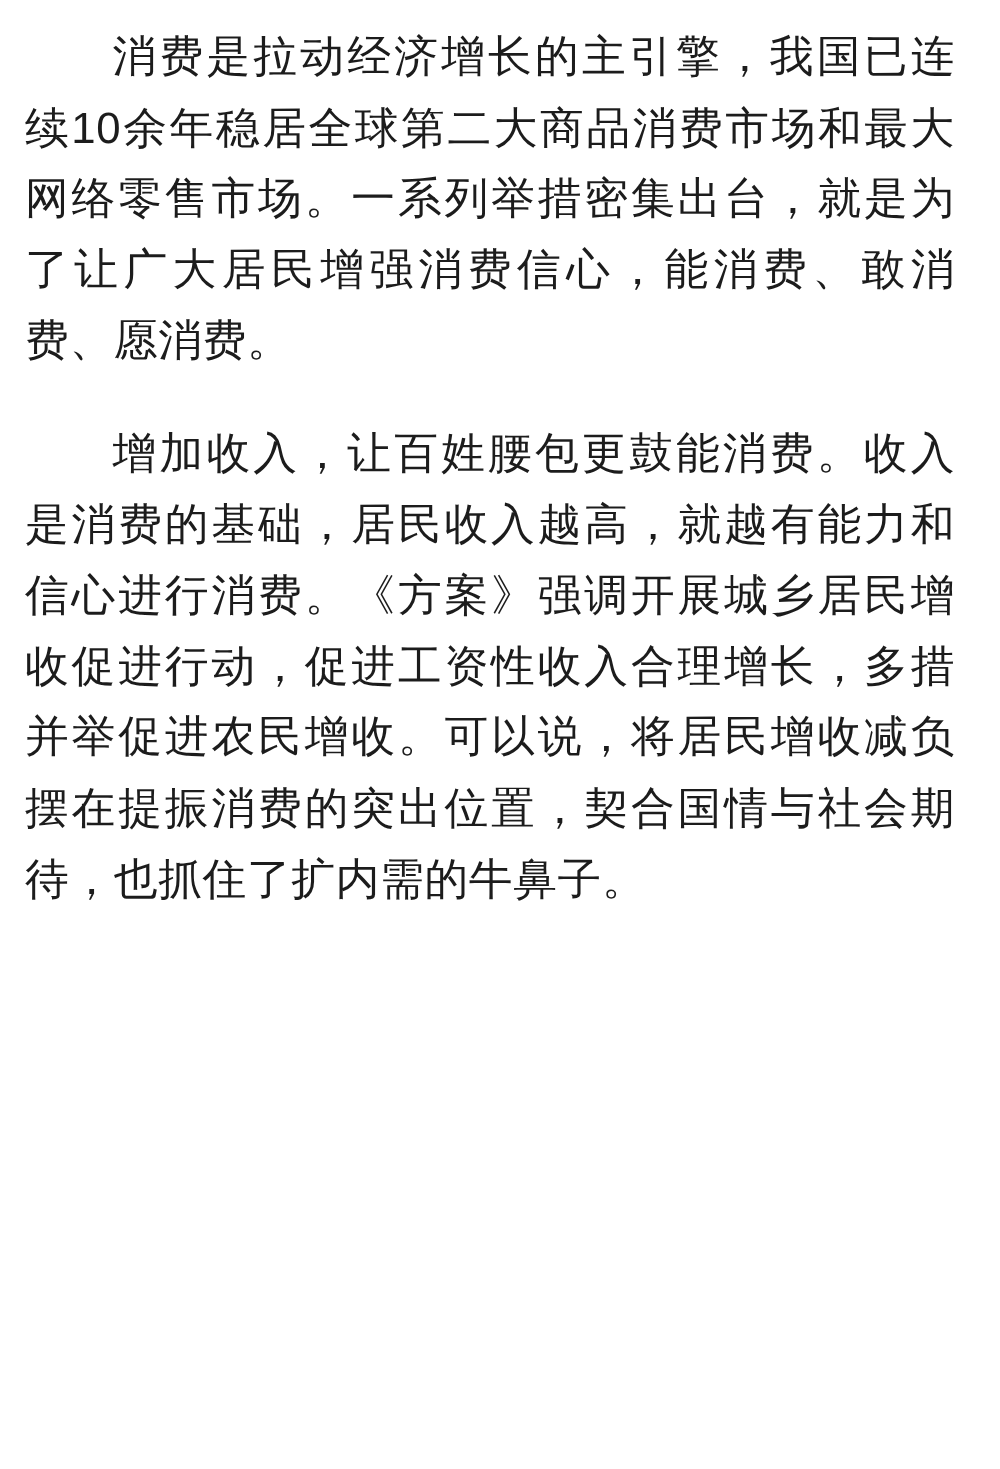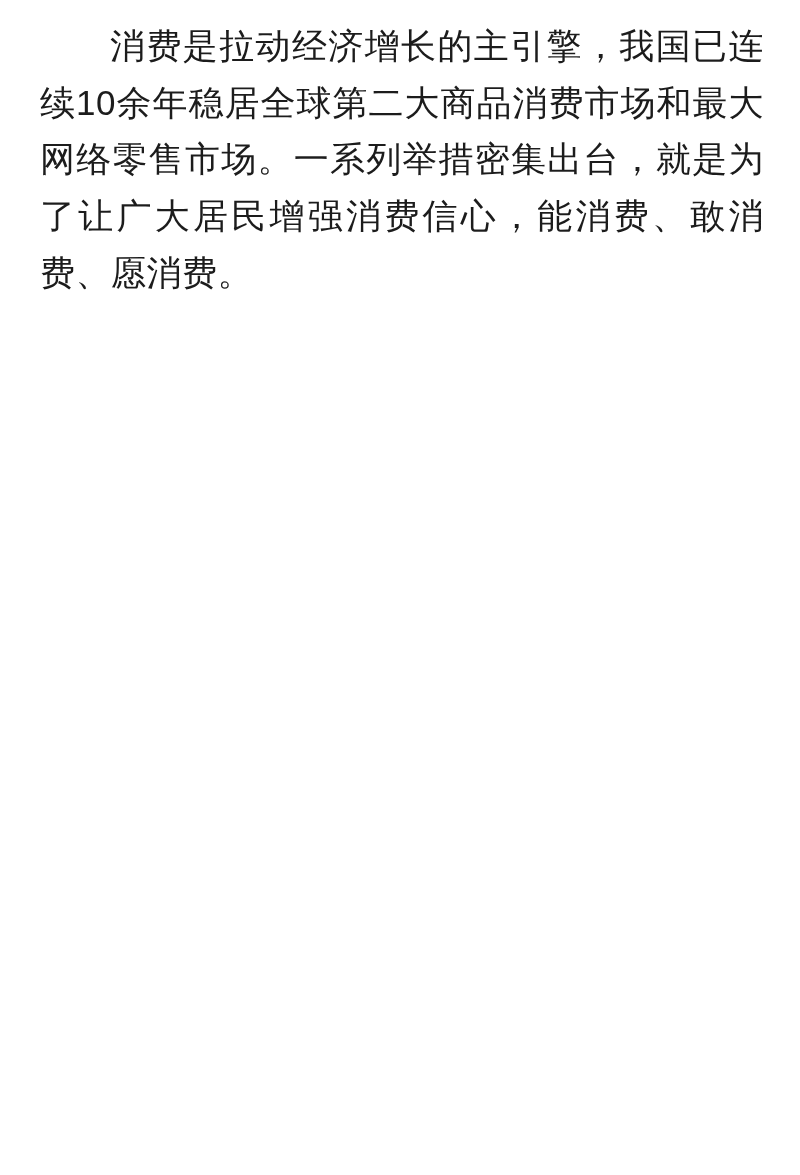--- a/index.html
+++ b/index.html
@@ -10,21 +10,21 @@
     width: 800px;
     height: 1175px;
     background: #ffffff;
     font-family: "Liberation Sans", "DejaVu Sans", sans-serif;
     overflow: hidden;
   }
   .article {
     box-sizing: border-box;
     width: 800px;
     height: 1175px;
-    padding: 18px 36px 0 40px;
+    padding: 18px 36px 0 20px;
     background: #ffffff;
   }
   .para {
     margin: 0 0 34px 0;
     font-size: 35px;
     line-height: 1.62;
     color: #1c1c1c;
     text-align: justify;
     text-justify: inter-ideograph;
     text-indent: 2em;
@@ -33,13 +33,14 @@
   }
   .para:last-child {
     margin-bottom: 0;
   }
 </style>
 </head>
 <body>
 
 <div class="article">
   <p class="para">消费是拉动经济增长的主引擎，我国已连续10余年稳居全球第二大商品消费市场和最大网络零售市场。一系列举措密集出台，就是为了让广大居民增强消费信心，能消费、敢消费、愿消费。</p>
+  <p class="para">增加收入，让百姓腰包更鼓能消费。收入是消费的基础，居民收入越高，就越有能力和信心进行消费。《方案》强调开展城乡居民增收促进行动，促进工资性收入合理增长，多措并举促进农民增收。可以说，将居民增收减负摆在提振消费的突出位置，契合国情与社会期待，也抓住了扩内需的牛鼻子。</p>
 </div>
 
 </body></html>

